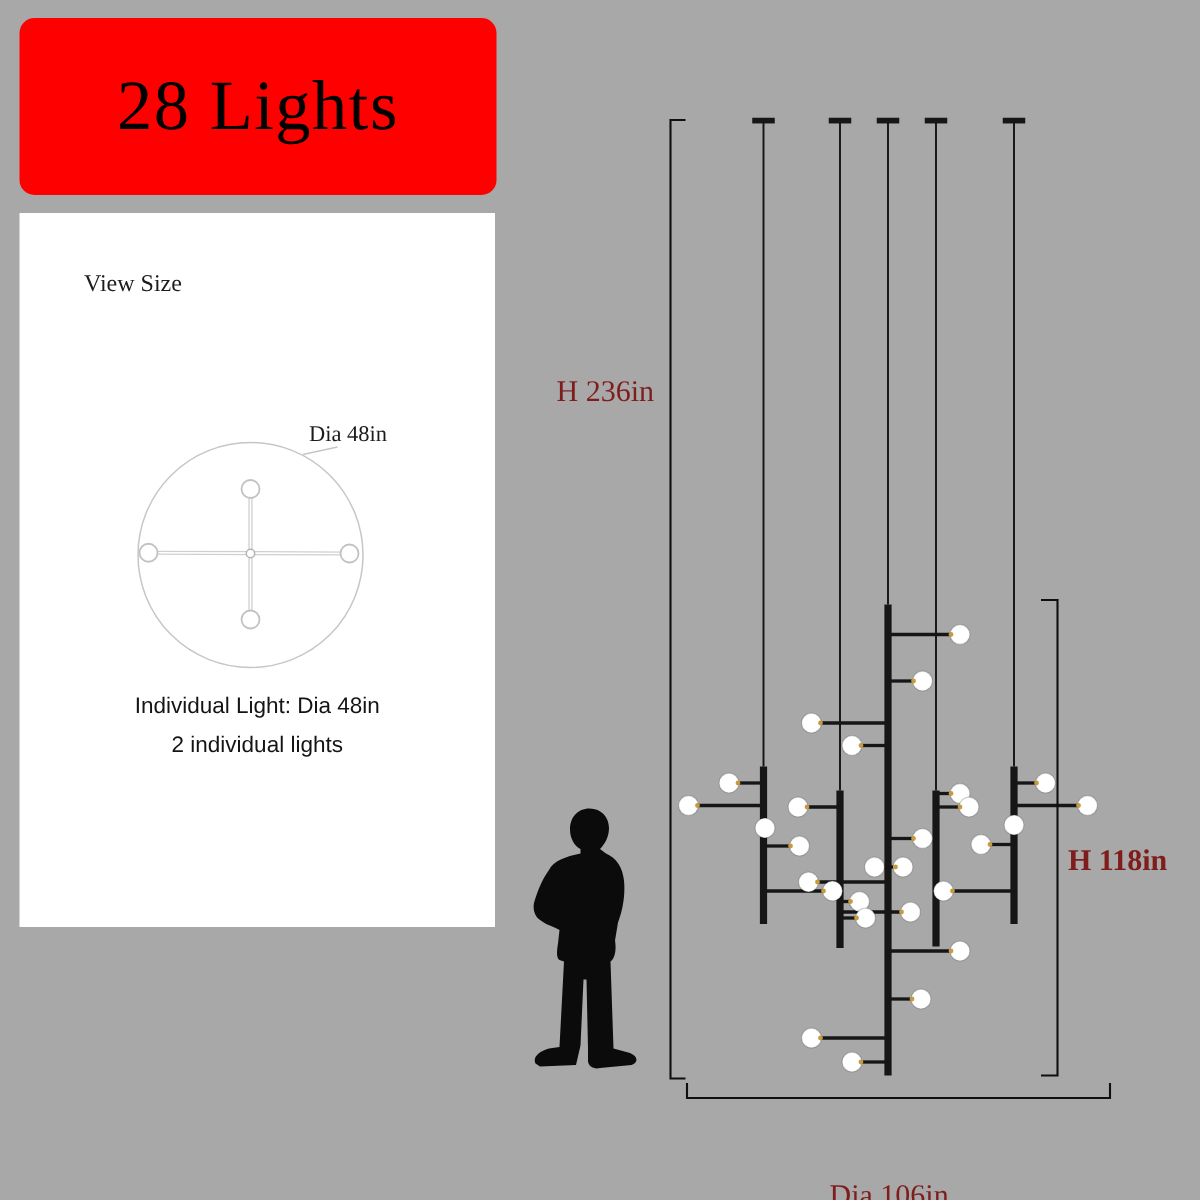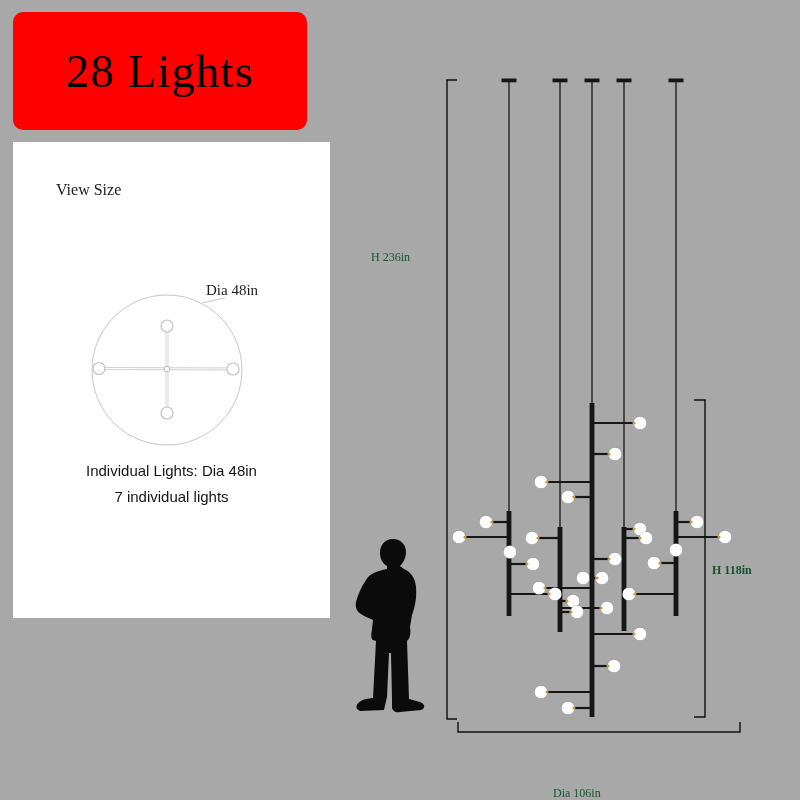--- a/index.html
+++ b/index.html
@@ -1,21 +1,21 @@
 <!DOCTYPE html>
 <html><head>
 <meta charset="utf-8">
 <style>
   * { margin:0; padding:0; box-sizing:border-box; }
   html,body { width:800px; height:800px; }
   body { position:relative; overflow:hidden; font-family:"Liberation Serif","DejaVu Serif",serif; }
   .abs { position:absolute; }
 
   #banner {
-    left:13px; top:12px; width:294px; height:118px;
+    left:13px; top:12px; width:318px; height:118px;
     border-radius:10px;
     display:flex; align-items:center; justify-content:center;
   }
   #banner .label {
     font-size:47px; color:#000; letter-spacing:1px;
   }
 
   #view-panel {
     left:13px; top:142px; width:317px; height:476px;
     background:#ffffff;
@@ -23,21 +23,21 @@
   #view-title { left:43px; top:23px; font-size:16px; color:#1c1c1c;margin-top:16px; }
   #dia-label  { left:193px; top:140px; font-size:15px; color:#1c1c1c;text-align:right; }
   .panel-caption {
     left:0; width:100%; text-align:center;
     font-family:"Liberation Sans","DejaVu Sans",sans-serif;
     font-size:15px; color:#141414; letter-spacing:0px;
   }
   #caption1 { top:320px; }
   #caption2 { top:346px; }
 
-  .dim-label { color:#14532d; font-size:12px; white-space:nowrap;text-align:center; }
+  .dim-label { color:#7f1d1d; font-size:20px; white-space:nowrap;text-align:center; }
   #dim-h236 { left:371px; top:250px; }
   #dim-h118 { left:712px; top:563px;font-weight:bold; }
   #dim-dia106 { left:553px; top:786px; }
 
   svg { position:absolute; left:0; top:0; }
 </style>
 </head>
 <body style="background: rgb(168, 168, 168);">
 
 <div id="banner" class="abs" style="background: rgb(254, 0, 0);">
@@ -59,22 +59,22 @@
     <g>
       <circle cx="154" cy="184" r="6" fill="#ffffff" stroke="#c2c2c2" stroke-width="1.2"></circle>
       <circle cx="86" cy="226.5" r="6" fill="#ffffff" stroke="#c2c2c2" stroke-width="1.2"></circle>
       <circle cx="220" cy="227" r="6" fill="#ffffff" stroke="#c2c2c2" stroke-width="1.2"></circle>
       <circle cx="154" cy="271" r="6" fill="#ffffff" stroke="#c2c2c2" stroke-width="1.2"></circle>
       <circle cx="154" cy="227" r="2.8" fill="#ffffff" stroke="#b5b5b5" stroke-width="1"></circle>
     </g>
   </svg>
 
   <div id="dia-label" class="abs">Dia 48in</div>
-  <div id="caption1" class="abs panel-caption">Individual Lights: Dia 48in</div>
-  <div id="caption2" class="abs panel-caption">7 individual lights</div>
+  <div id="caption1" class="abs panel-caption">Individual Light: Dia 48in</div>
+  <div id="caption2" class="abs panel-caption">2 individual lights</div>
 </div>
 
 <svg id="fx" width="800" height="800" viewBox="0 0 800 800">
 
   <path fill="#0b0b0b" d="
     M393,539 C385,539 380,545 380,553 C380,559 383,564 387,566 L387,569
     C377,571 369,574 366,580 C361,587 358,595 356,602 C355,607 357,612 361,614
     C365,617 370,618 373,620 L372,629 C371,635 371,639 373,640 L376,641
     L373,698 L366,699 C359,701 355,705 357,709 L360,711 L384,710
     L387,697 L389,653 L391,653 L392,699 L392,707

